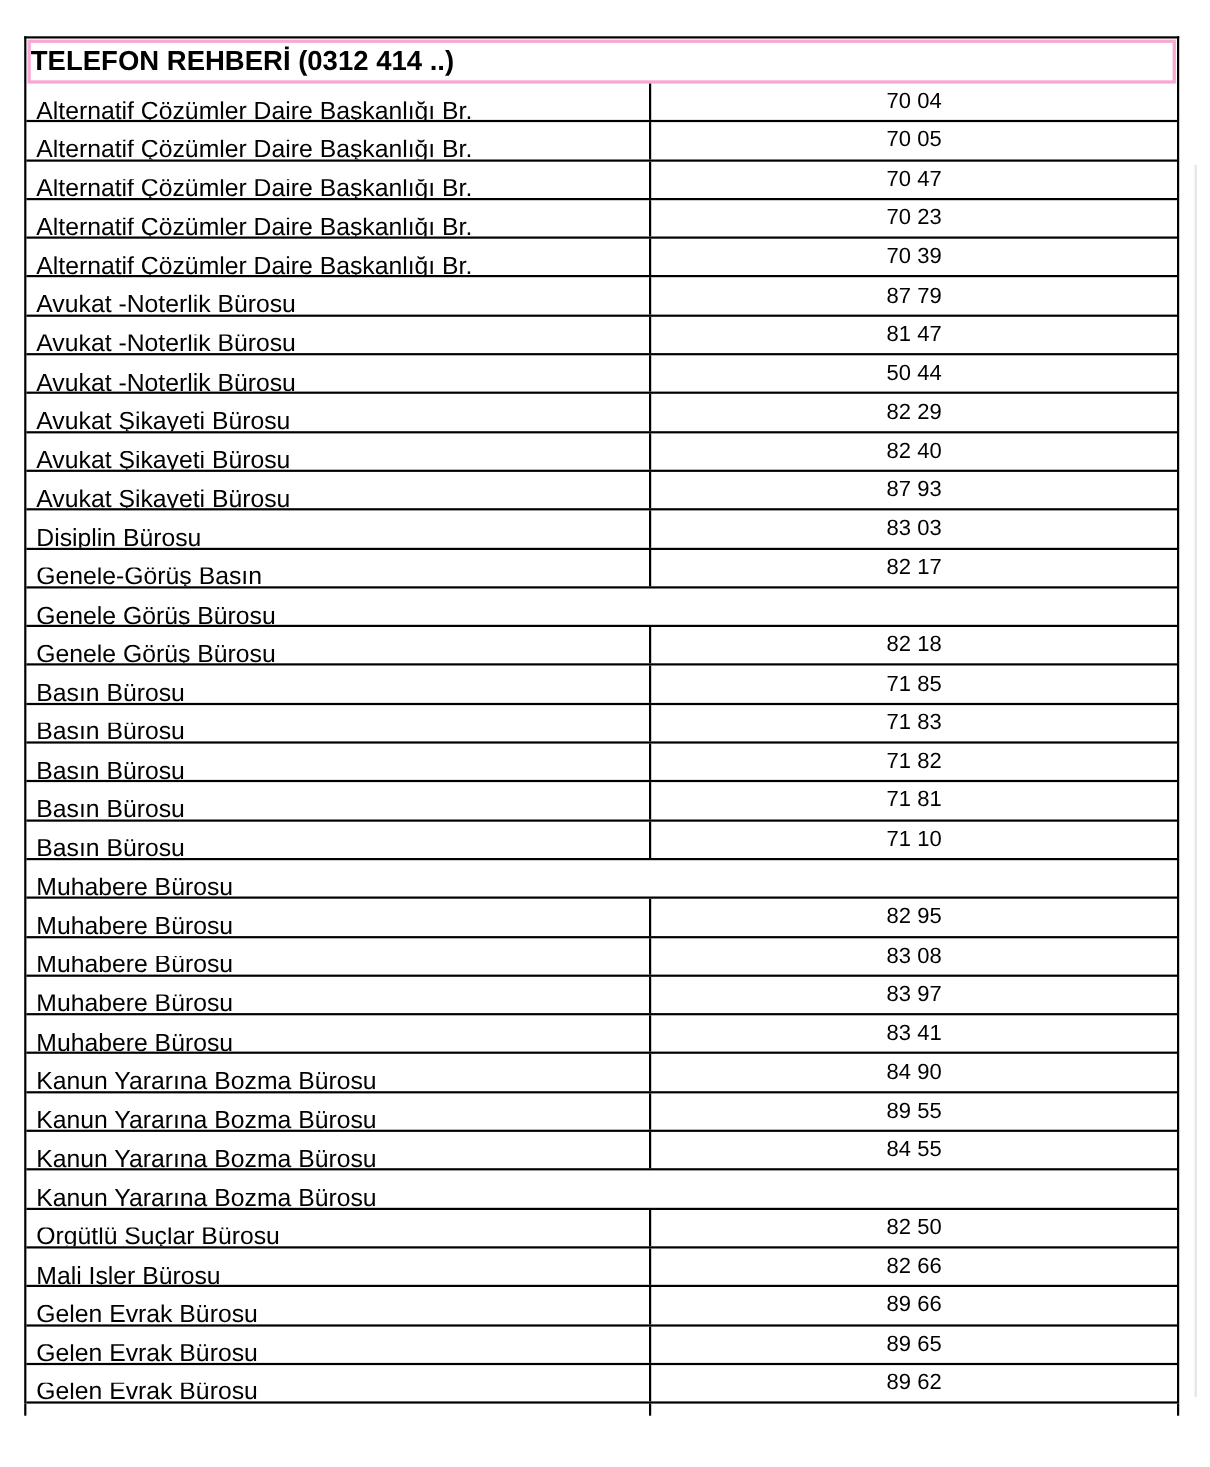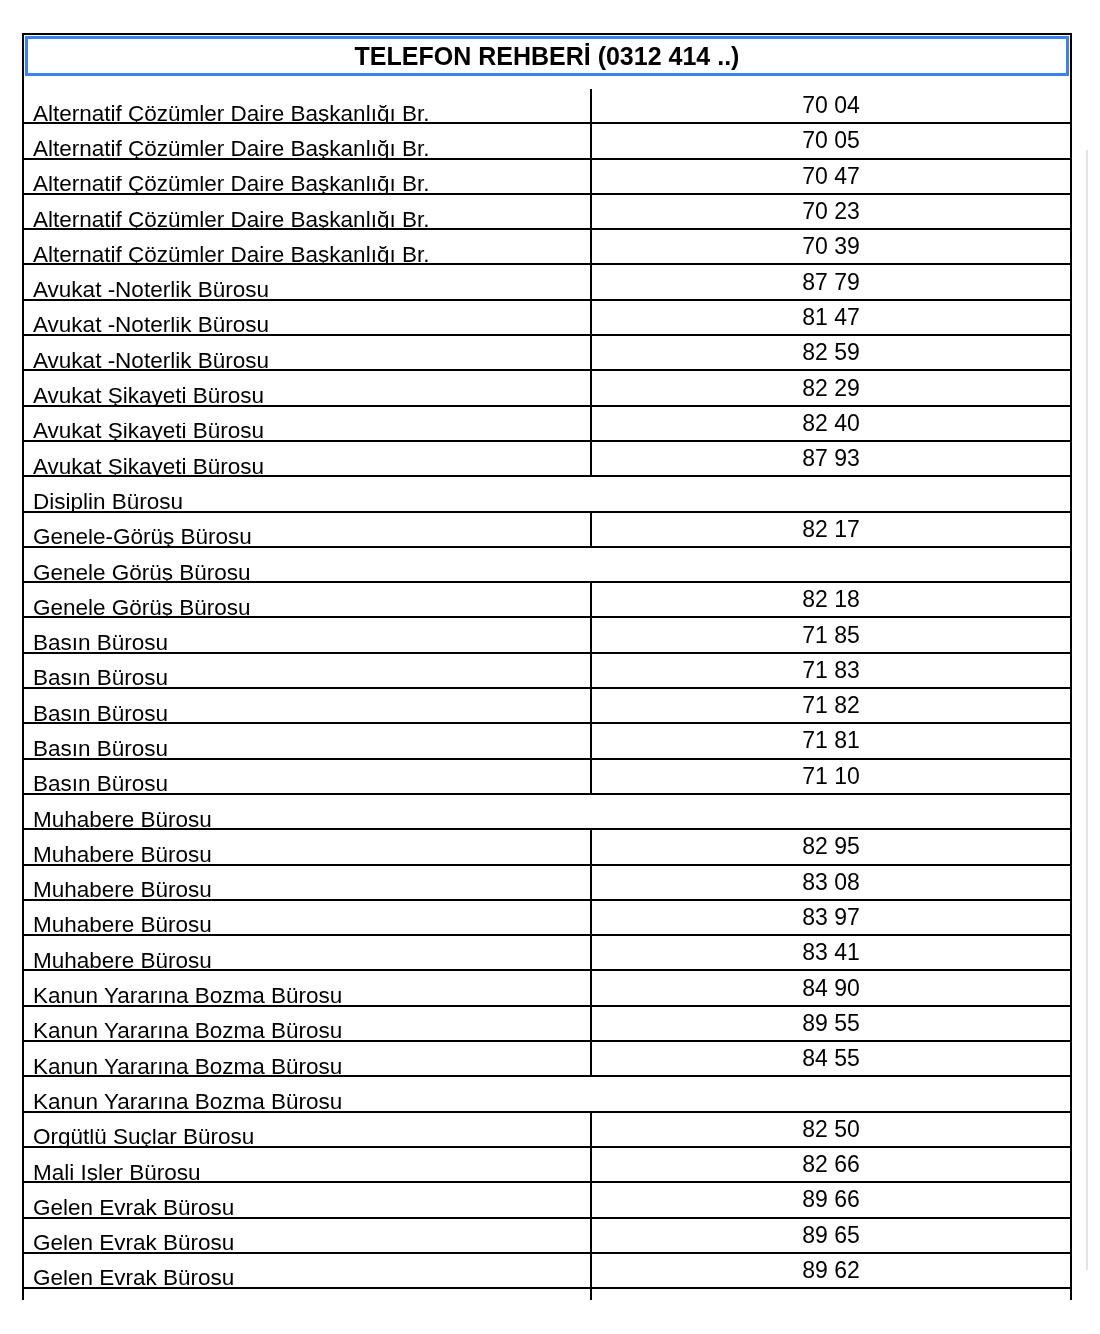--- a/index.html
+++ b/index.html
@@ -21,26 +21,26 @@
     top: 33px;
     width: 1050px;
     box-sizing: border-box;
     border-top: 2px solid #000;
     border-left: 2px solid #000;
     border-right: 2px solid #000;
     background: #ffffff;
   }
   .pb-header {
     box-sizing: border-box;
-    margin: 1px 1px 13px 1px;
-    border: 3px solid #3b82f6;
+    margin: 1px 1px 0 1px;
+    border: 3px solid #f9a8d4;
     height: 40px;
     display: flex;
     align-items: center;
-    justify-content: center;
+    justify-content: flex-start;
     font-size: 25px;
     font-weight: bold;
     letter-spacing: 0px;
   }
   .pb-body { width: 100%; }
   .pb-row {
     box-sizing: border-box;
     display: flex;
     height: 35.3px;
     border-bottom: 2px solid #000;
@@ -56,21 +56,21 @@
     overflow: hidden;
     margin-top: 16px;
   }
   .cell-number {
     box-sizing: border-box;
     flex: 1 1 auto;
     border-left: 2px solid #000;
     display: flex;
     align-items: center;
     justify-content: center;
-    font-size: 23px;
+    font-size: 20px;
   }
   
   .stub {
     position: absolute;
     width: 2px;
     height: 11px;
     background: #000;
     bottom: -11px;
   }
   .stub-left { left: -2px; }
@@ -124,44 +124,45 @@
     <div class="cell-number">87 79</div>
   </div>
 
   <div class="pb-row">
     <div class="cell-name">Avukat -Noterlik Bürosu</div>
     <div class="cell-number">81 47</div>
   </div>
 
   <div class="pb-row">
     <div class="cell-name">Avukat -Noterlik Bürosu</div>
-    <div class="cell-number">82 59</div>
+    <div class="cell-number">50 44</div>
   </div>
 
   <div class="pb-row">
     <div class="cell-name">Avukat Şikayeti Bürosu</div>
     <div class="cell-number">82 29</div>
   </div>
 
   <div class="pb-row">
     <div class="cell-name">Avukat Şikayeti Bürosu</div>
     <div class="cell-number">82 40</div>
   </div>
 
   <div class="pb-row">
     <div class="cell-name">Avukat Şikayeti Bürosu</div>
     <div class="cell-number">87 93</div>
   </div>
 
   <div class="pb-row">
     <div class="cell-name">Disiplin Bürosu</div>
-  </div>
-
-  <div class="pb-row">
-    <div class="cell-name">Genele-Görüş Bürosu</div>
+    <div class="cell-number">83 03</div>
+  </div>
+
+  <div class="pb-row">
+    <div class="cell-name">Genele-Görüş Basın</div>
     <div class="cell-number">82 17</div>
   </div>
 
   <div class="pb-row">
     <div class="cell-name">Genele Görüş Bürosu</div>
   </div>
 
   <div class="pb-row">
     <div class="cell-name">Genele Görüş Bürosu</div>
     <div class="cell-number">82 18</div>

